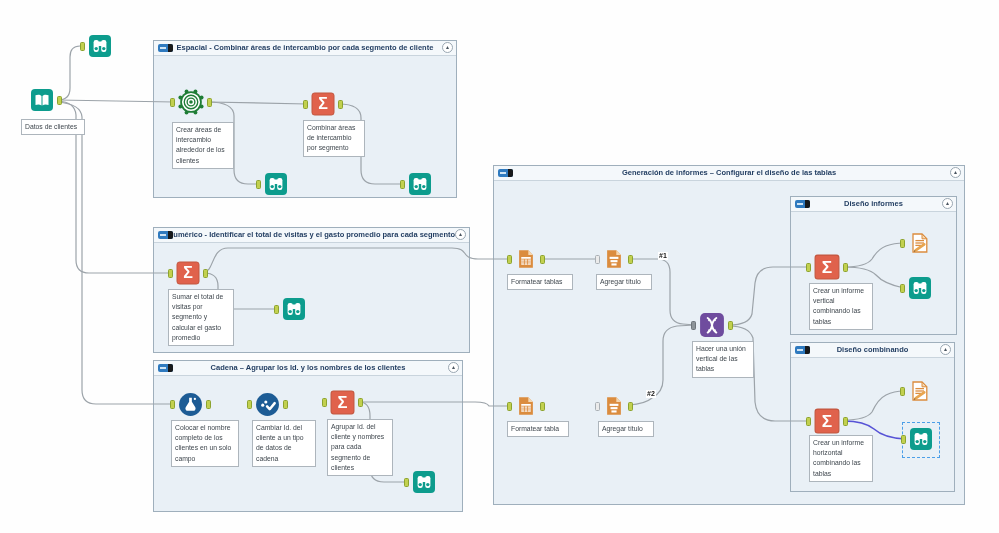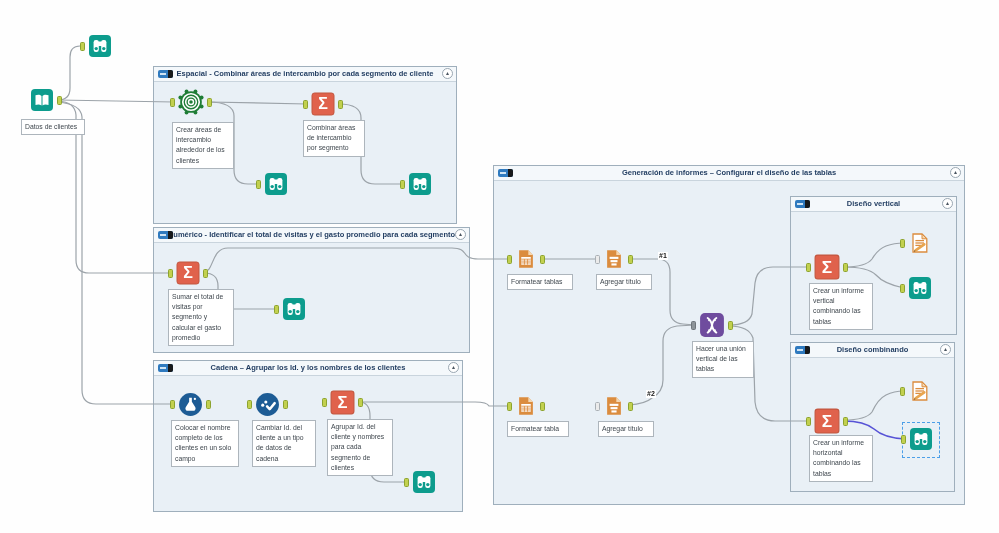--- a/index.html
+++ b/index.html
@@ -34,21 +34,21 @@
               padding:0 1px;line-height:1.2;}
   path.wire{stroke:#9CA3A9;stroke-width:1.2;fill:none;}
   path.wire.selected{stroke:#5753D6;stroke-width:1.6;}
   .selection-box{position:absolute;border:1px dashed #4C9FE8;box-sizing:border-box;}
 </style>
 </head>
 <body>
 
 <div class="canvas">
   <div class="layer" id="containers">
-      <div class="container" style="left: 153px; top: 66px; width: 304px; height: 158px;">
+      <div class="container" style="left: 153px; top: 40px; width: 304px; height: 158px;">
         <div class="hd">
       <span class="cicon"></span>
       <span class="title">Espacial - Combinar áreas de intercambio por cada segmento de cliente</span>
       <span class="collapse">▴</span>
     </div>
       </div>
       <div class="container" style="left: 153px; top: 227px; width: 317px; height: 126px;">
         <div class="hd">
       <span class="cicon"></span>
       <span class="title">Numérico - Identificar el total de visitas y el gasto promedio para cada segmento</span>
@@ -65,21 +65,21 @@
       <div class="container" style="left: 493px; top: 165px; width: 472px; height: 340px;">
         <div class="hd">
       <span class="cicon"></span>
       <span class="title">Generación de informes – Configurar el diseño de las tablas</span>
       <span class="collapse">▴</span>
     </div>
       </div>
       <div class="container" style="left: 790px; top: 196px; width: 167px; height: 139px;">
         <div class="hd">
       <span class="cicon"></span>
-      <span class="title">Diseño vertical</span>
+      <span class="title">Diseño informes</span>
       <span class="collapse">▴</span>
     </div>
       </div>
       <div class="container" style="left: 790px; top: 342px; width: 165px; height: 150px;">
         <div class="hd">
       <span class="cicon"></span>
       <span class="title">Diseño combinando</span>
       <span class="collapse">▴</span>
     </div>
       </div>

